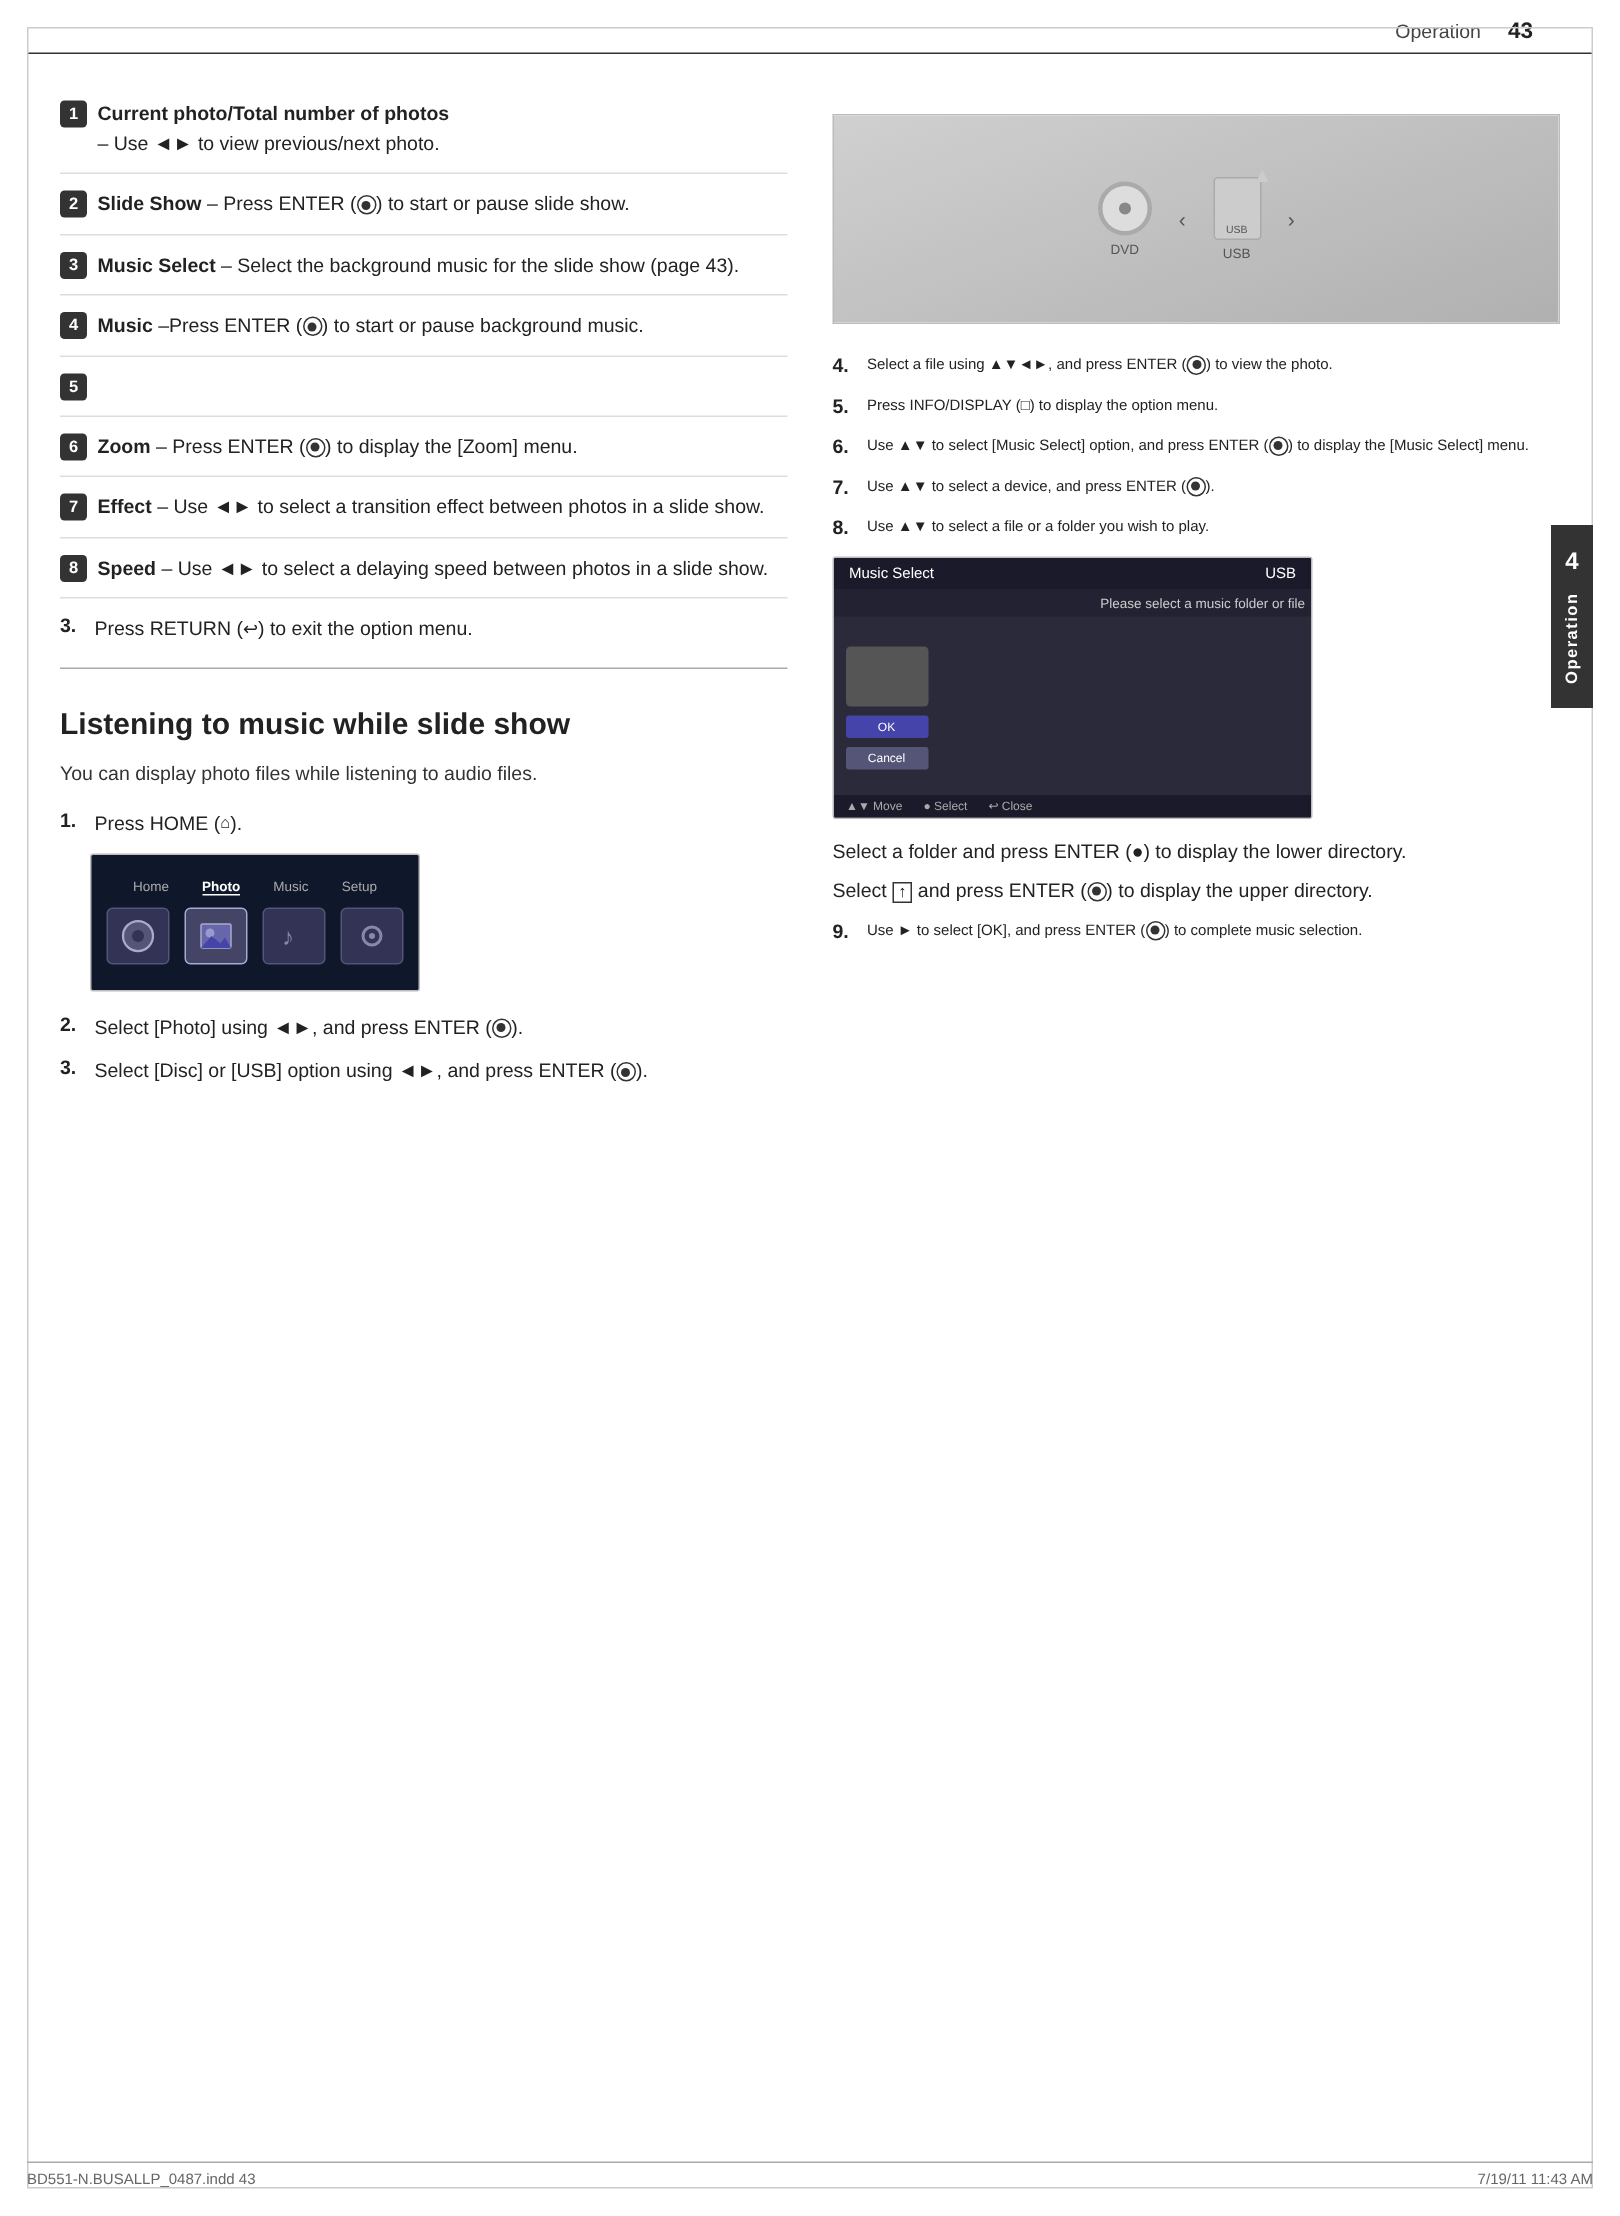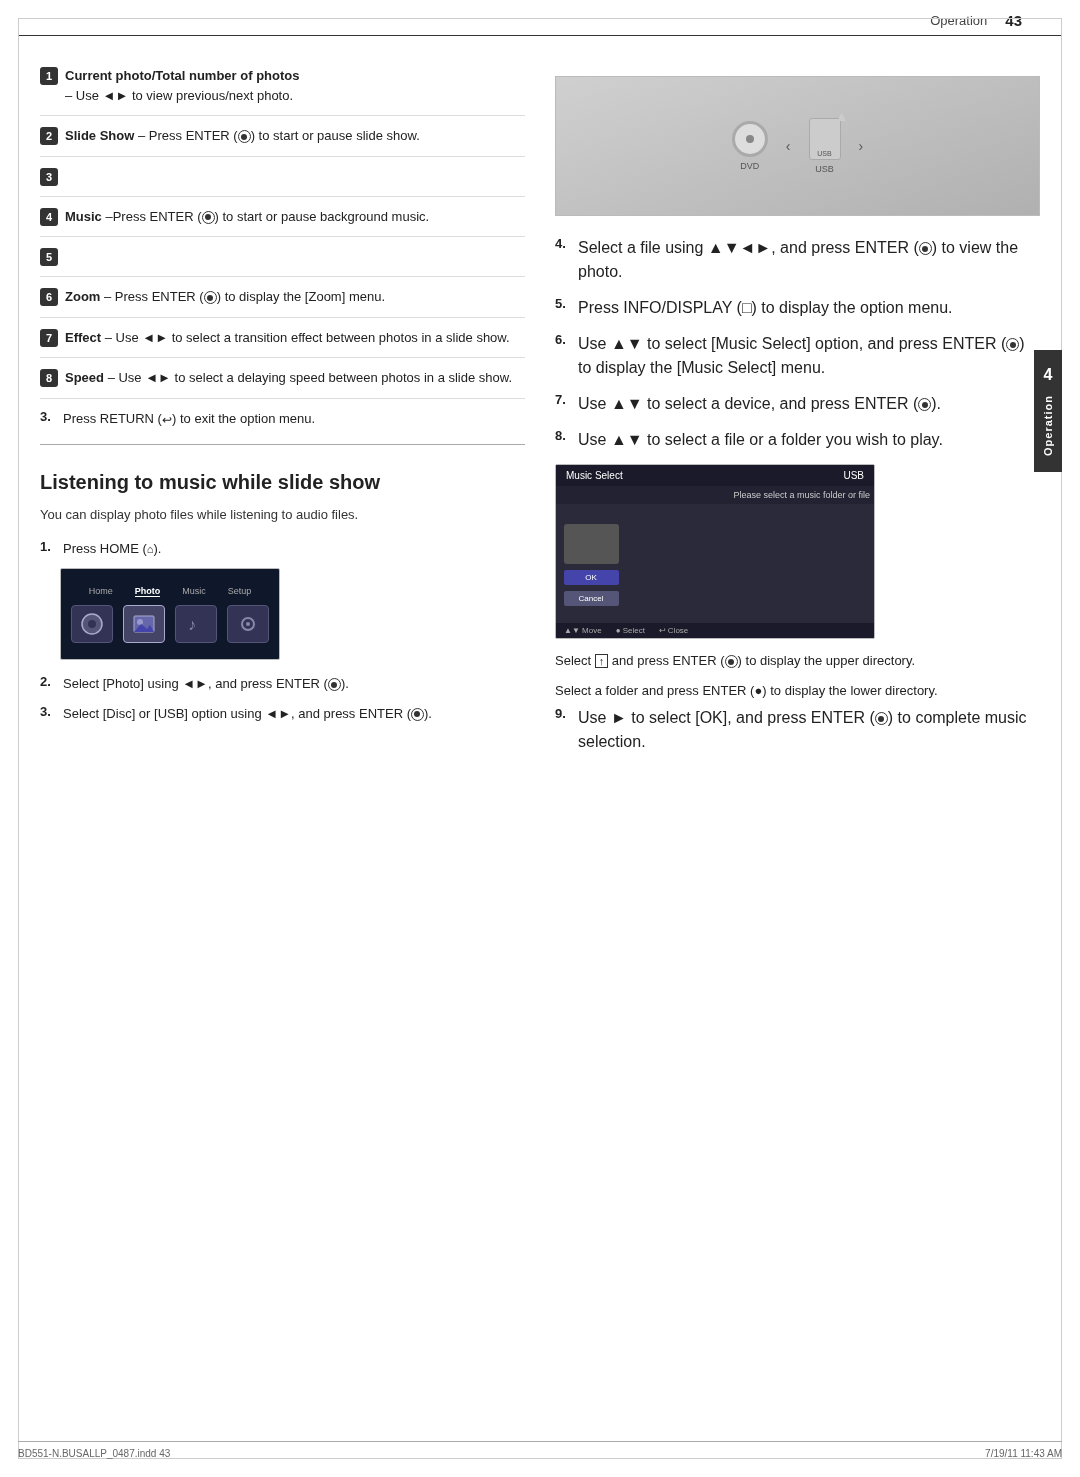--- a/index.html
+++ b/index.html
@@ -319,21 +319,21 @@
       align-items: flex-start;
       margin-bottom: 12px;
     }
     .right-step-num {
       font-weight: bold;
       font-size: 13px;
       margin-right: 5px;
       min-width: 18px;
     }
     .right-step-text {
-      font-size: 16px;
+      font-size: 10px;
       line-height: 1.5;
     }
     
     .side-tab {
       position: absolute;
       right: 18px;
       top: 350px;
       width: 28px;
       background: #333;
       color: #fff;
@@ -424,20 +424,24 @@
     <div class="numbered-item">
       <span class="num-badge">2</span>
       <span class="item-text">
         <b>Slide Show</b>
         <span> – Press ENTER (<span class="circle-btn"></span>) to start or pause slide show.</span>
       </span>
     </div>
 
     <div class="numbered-item">
       <span class="num-badge">3</span>
+      <span class="item-text">
+        <b>Music Select</b>
+        <span> – Select the background music for the slide show (page 43).</span>
+      </span>
     </div>
 
     <div class="numbered-item">
       <span class="num-badge">4</span>
       <span class="item-text">
         <b>Music</b>
         <span> –Press ENTER (<span class="circle-btn"></span>) to start or pause background music.</span>
       </span>
     </div>
 
@@ -590,25 +594,25 @@
           <div class="ms-btn">Cancel</div>
         </div>
       </div>
       <div class="ms-footer">
         <span>▲▼ <span>Move</span></span>
         <span>● <span>Select</span></span>
         <span>↩ <span>Close</span></span>
       </div>
     </div>
 
+    <div class="step-item" style="margin-top:8px; margin-bottom:6px;">
+      <span class="step-text">Select a folder and press ENTER (●) to display the lower directory.</span>
+    </div>
     <div class="step-item" style="margin-bottom:10px;">
       <span class="step-text">Select <span style="border:1px solid #333;padding:0 3px;font-size:11px;">↑</span> and press ENTER (<span class="circle-btn"></span>) to display the upper directory.</span>
-    </div>
-    <div class="step-item" style="margin-top:8px; margin-bottom:6px;">
-      <span class="step-text">Select a folder and press ENTER (●) to display the lower directory.</span>
     </div>
 
     <div class="right-step">
       <span class="right-step-num">9.</span>
       <span class="right-step-text">Use ► to select [OK], and press ENTER (<span class="circle-btn"></span>) to complete music selection.</span>
     </div>
 
   </div>
 
 </div>

